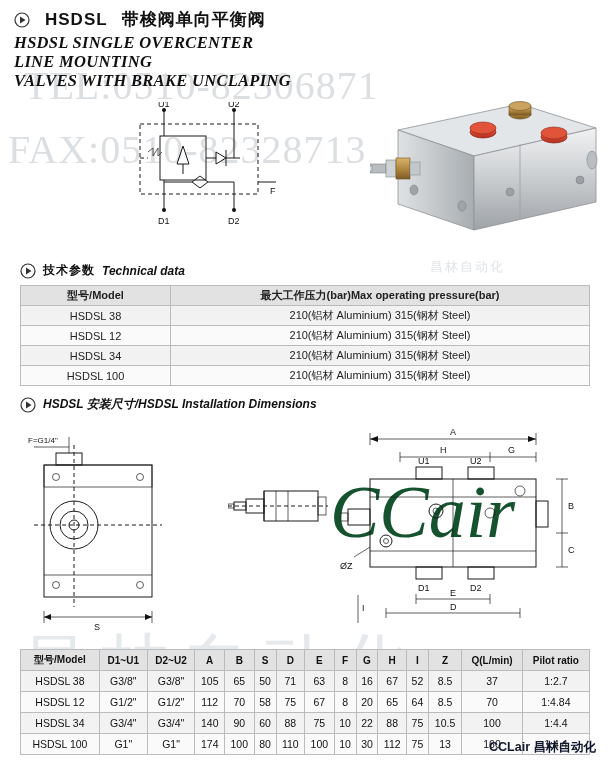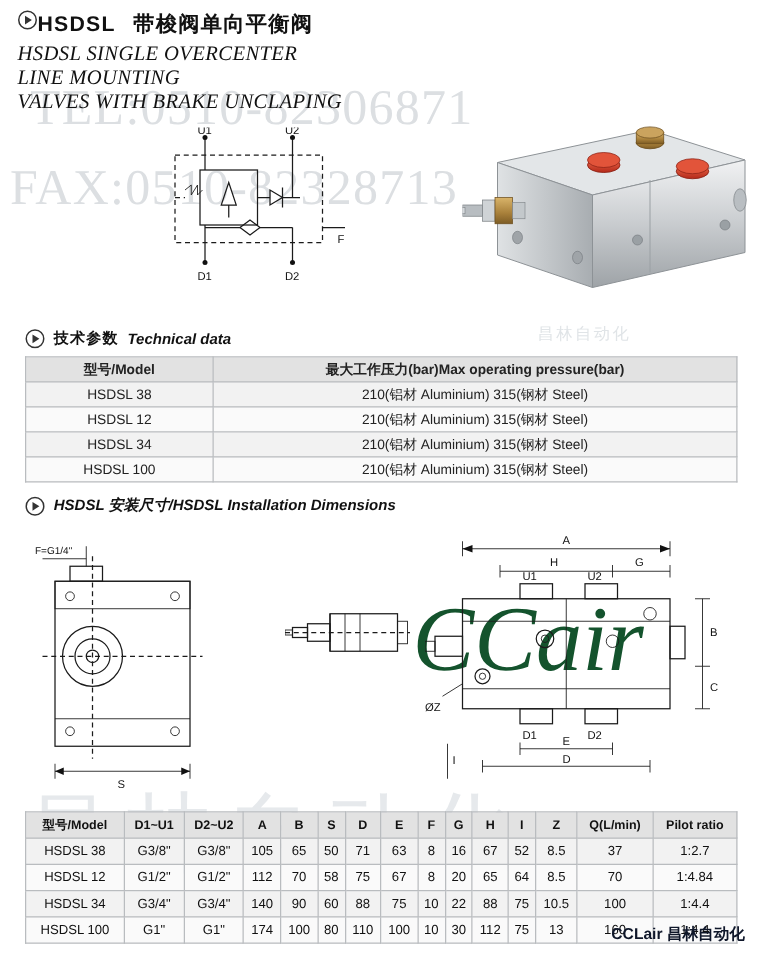--- a/index.html
+++ b/index.html
@@ -34,32 +34,32 @@
     letter-spacing: 10px;
   }
   .wm-cn-small {
     left: 430px; top: 258px; font-size: 13px; color: #e0e4e7; letter-spacing: 2px;
   }
 
   .content { position: relative; z-index: 2; }
 
   
   .header { padding: 8px 0 0 14px; }
-  .title-row { display: flex; gap: 0; }
+  .title-row { display: flex; align-items: center; gap: 15px; }
   .play-ic { width: 16px; height: 16px; flex: none; }
   .title-cn {
     font-size: 17px; font-weight: bold; letter-spacing: 1px;
     font-family: "Liberation Sans", sans-serif;
   }
   .title-cn .model { margin-right: 14px; }
   .title-en {
     margin-top: 2px;
     font-family: "Liberation Serif", serif;
     font-style: italic;
-    font-weight: normal;
+    font-weight: bold;
     font-size: 16.5px;
     line-height: 19px;
     letter-spacing: .3px;
   }
 
   
   .hero { position: relative; height: 160px; margin-top: 2px; }
   .schematic { position: absolute; left: 130px; top: 10px; }
   .photo { position: absolute; left: 370px; top: 0px; }
 

